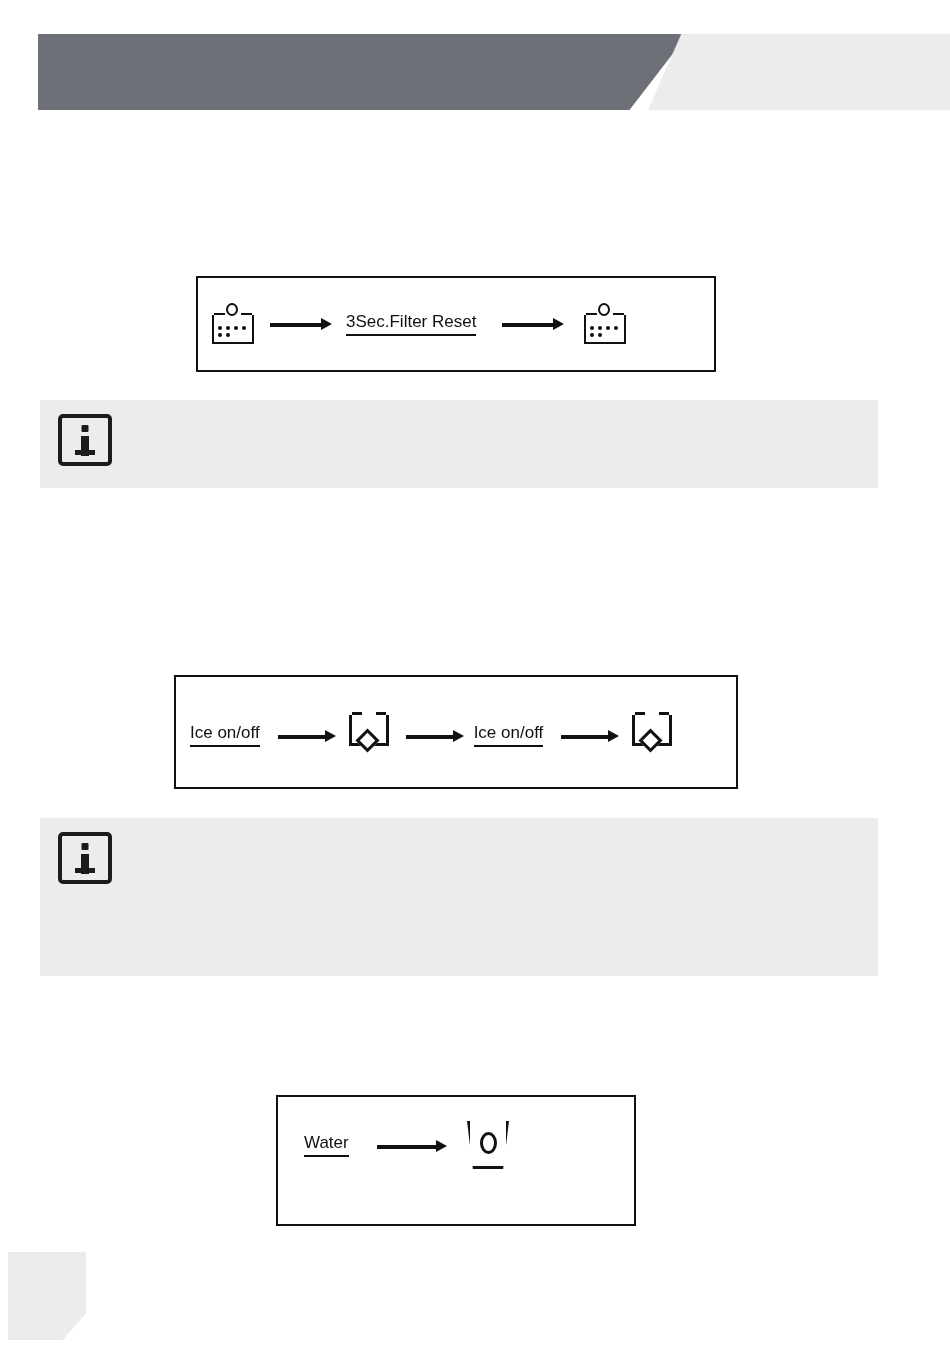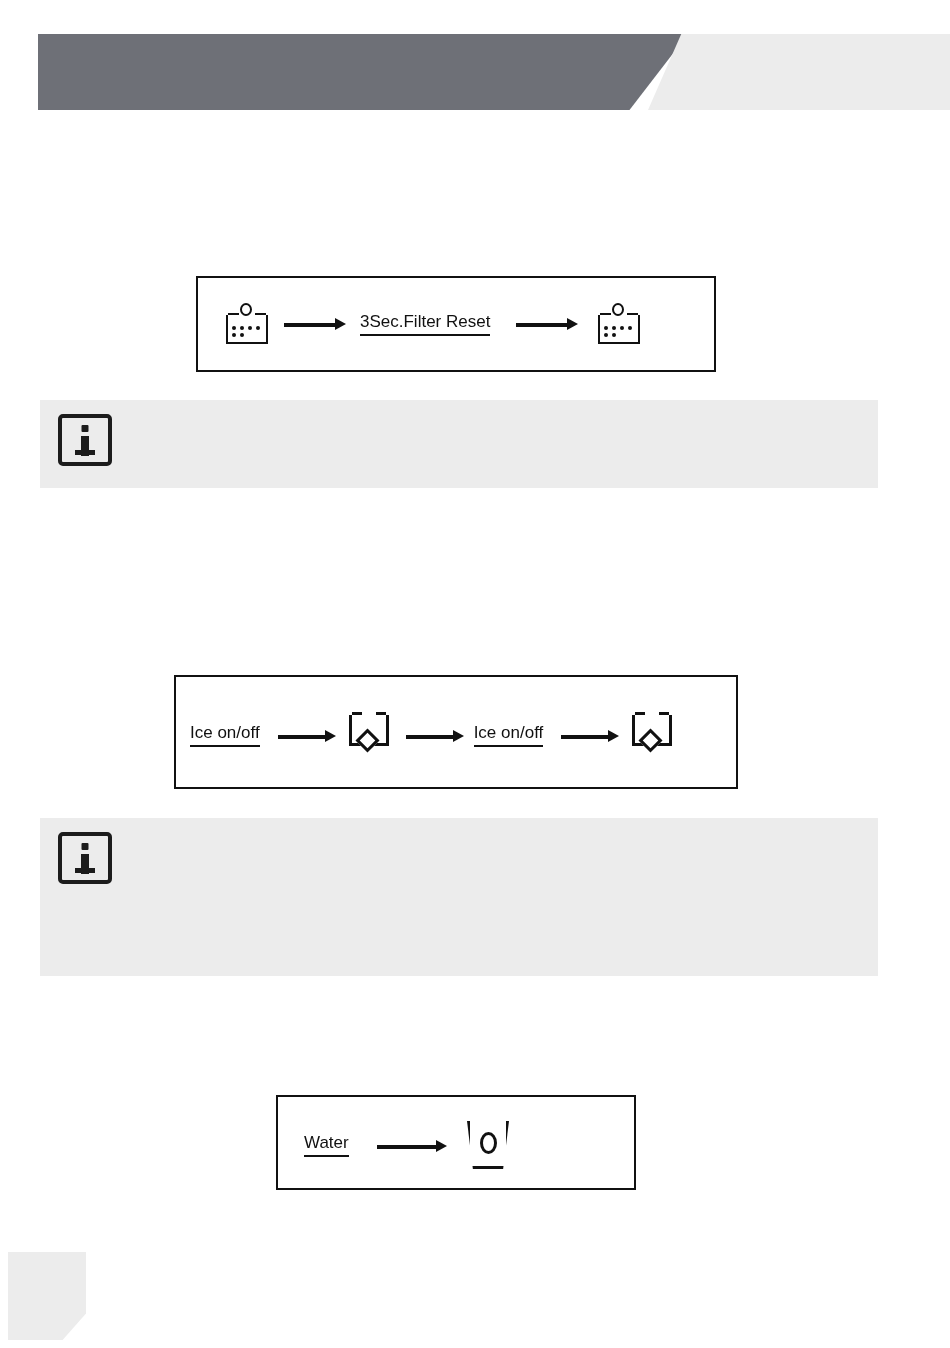--- a/index.html
+++ b/index.html
@@ -312,21 +312,21 @@
 <div class="header-wrap">
   <div class="header-bar-dark"></div>
   <div class="header-bar-light"></div>
   <div class="header-title"></div>
 </div>
 
 <div class="sect-title" style="left:40px; top:150px;"></div>
 <div class="body-text" style="left:40px; top:186px; width:860px;"></div>
 
 <div class="diagram-box" style="left:196px; top:276px; width:520px; height:96px;">
-  <div class="diag-row" style="padding-left:26px;">
+  <div class="diag-row" style="padding-left:12px;">
 
     <span class="icon-filter">
       <span class="drop"></span>
       <span class="basket"></span>
       <span class="dots">
           <i></i>
           <i></i>
           <i></i>
           <i></i>
           <i></i>
@@ -405,21 +405,21 @@
     <span class="dot"></span>
     <span class="stem"></span>
     <span class="base"></span>
   </div>
   <div class="note-text"></div>
 </div>
 
 <div class="sect-title" style="left:40px; top:1012px;"></div>
 <div class="body-text" style="left:40px; top:1048px; width:860px;"></div>
 
-<div class="diagram-box" style="left:276px; top:1095px; width:360px; height:95px;">
+<div class="diagram-box" style="left:276px; top:1095px; width:360px; height:131px;">
   <div class="diag-row" style="padding-left:26px; align-items:flex-start; padding-top:22px;">
     <span class="diag-label ul" style="margin-top:14px;">Water</span>
     <span class="arrow" style="width:70px; margin:22px 14px 0 28px;">
       <span class="shaft" style="width:60px;"></span>
       <span class="head" style="left:59px;"></span>
     </span>
     <span class="icon-water">
       <span class="glass"></span>
       <span class="drop"></span>
     </span>

